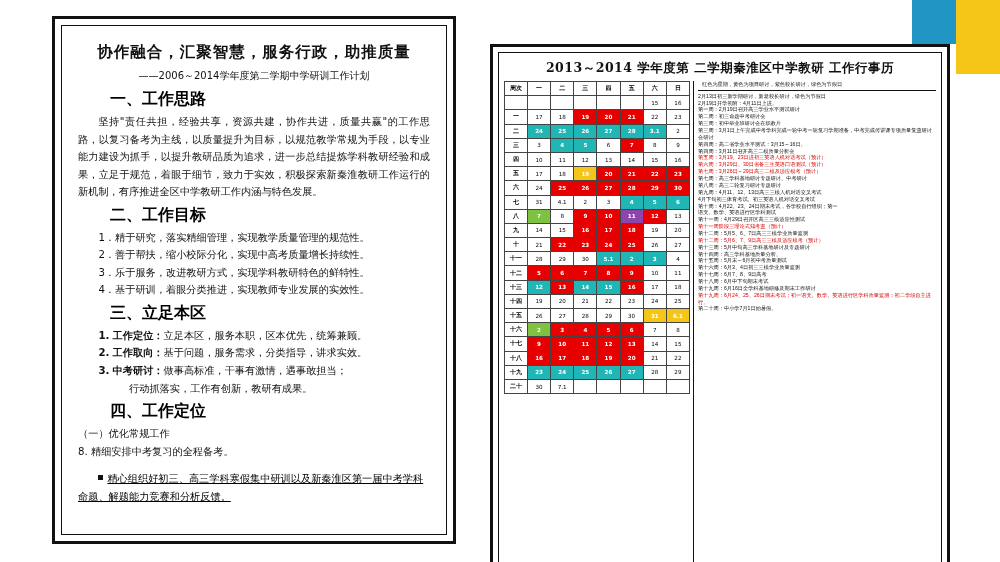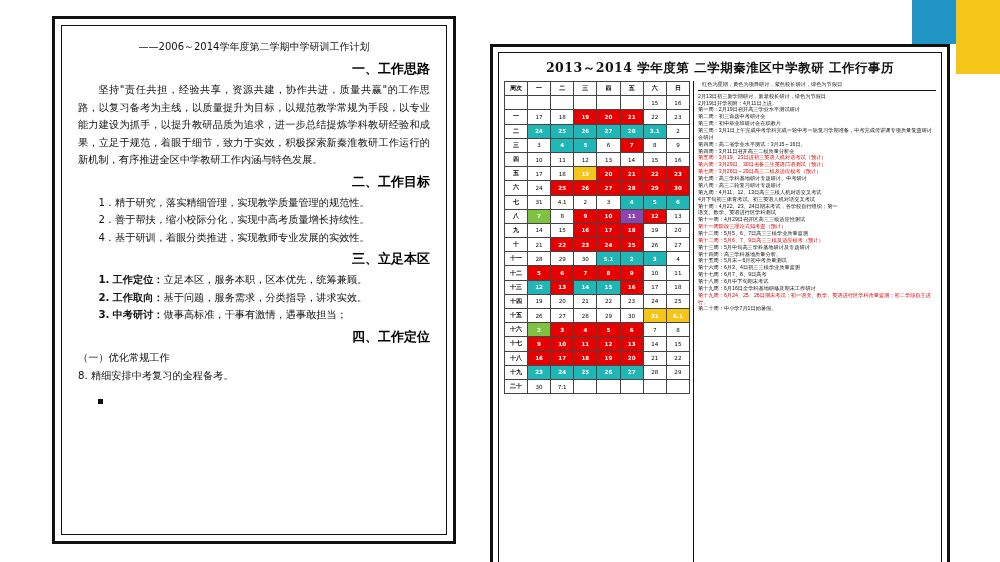--- a/index.html
+++ b/index.html
@@ -24,21 +24,21 @@
     padding:14px 16px 8px 16px;overflow:hidden;
     font-family:"DejaVu Sans",sans-serif;
   }
   .doc-title{
     text-align:center;font-size:15.5px;font-weight:bold;letter-spacing:1px;
     color:#111;margin:2px 0 6px 0;
   }
   .doc-sub{
     text-align:center;font-size:10px;color:#111;margin-bottom:6px;
   }
-  .h2{font-size:13px;font-weight:bold;margin:4px 0 3px 0;text-indent:2em;text-align:right;}
+  .h2{font-size:16px;font-weight:bold;margin:4px 0 3px 0;text-indent:2em;}
   .p{font-size:10.2px;line-height:1.72;color:#111;text-align:justify;margin:0;}
   .p-ind{text-indent:2em;}
   .u{text-decoration:underline;}
   .b{font-weight:bold;}
   .bullet{font-size:10.2px;line-height:1.72;text-indent:2em;}
   .sq{display:inline-block;width:5px;height:5px;background:#111;margin-right:4px;vertical-align:2px;}
 
   
   .right-panel{
     position:absolute;left:490px;top:44px;width:460px;height:544px;
@@ -69,39 +69,42 @@
 </style>
 </head>
 <body>
 
 <div class="deco-blue"></div>
 <div class="deco-yellow"></div>
 <div class="deco-yellow2"></div>
 
 <div class="left-panel">
   <div class="left-inner">
+    <div class="doc-title">协作融合，汇聚智慧，服务行政，助推质量</div>
     <div class="doc-sub">——2006～2014学年度第二学期中学研训工作计划</div>
 
     <div class="h2">一、工作思路</div>
     <p class="p p-ind">坚持"责任共担，经验共享，资源共建，协作共进，质量共赢"的工作思路，以复习备考为主线，以质量提升为目标，以规范教学常规为手段，以专业能力建设为抓手，以提升教研品质为追求，进一步总结提炼学科教研经验和成果，立足于规范，着眼于细节，致力于实效，积极探索新秦淮教研工作运行的新机制，有序推进全区中学教研工作内涵与特色发展。</p>
 
     <div class="h2">二、工作目标</div>
     <p class="p p-ind">1．精于研究，落实精细管理，实现教学质量管理的规范性。</p>
     <p class="p p-ind">2．善于帮扶，缩小校际分化，实现中高考质量增长持续性。</p>
+    <p class="p p-ind">3．乐于服务，改进教研方式，实现学科教研特色的鲜特性。</p>
     <p class="p p-ind">4．基于研训，着眼分类推进，实现教师专业发展的实效性。</p>
 
     <div class="h2">三、立足本区</div>
     <p class="p p-ind"><span class="b">1.</span> <span class="b">工作定位：</span><span>立足本区，服务本职，区本优先，统筹兼顾。</span></p>
     <p class="p p-ind"><span class="b">2.</span> <span class="b">工作取向：</span><span>基于问题，服务需求，分类指导，讲求实效。</span></p>
     <p class="p p-ind"><span class="b">3.</span> <span class="b">中考研讨：</span><span>做事高标准，干事有激情，遇事敢担当；</span></p>
+    <p class="p" style="text-indent:5em;">行动抓落实，工作有创新，教研有成果。</p>
 
     <div class="h2">四、工作定位</div>
     <p class="p">（一）优化常规工作</p>
     <p class="p">8. 精细安排中考复习的全程备考。</p>
-    <p class="bullet"><span class="sq"></span></p>
+    <p class="bullet"><span class="sq"></span><span class="u">精心组织好初三、高三学科寒假集中研训以及新秦淮区第一届中考学科命题、解题能力竞赛和分析反馈。</span></p>
   </div>
 </div>
 
 <div class="right-panel">
   <div class="right-inner">
     <div class="cal-title">2013～2014 学年度第 二学期秦淮区中学教研 工作行事历</div>
     <div class="cal-body">
       <div class="cal-left">
         <table class="cal">
           <thead>

